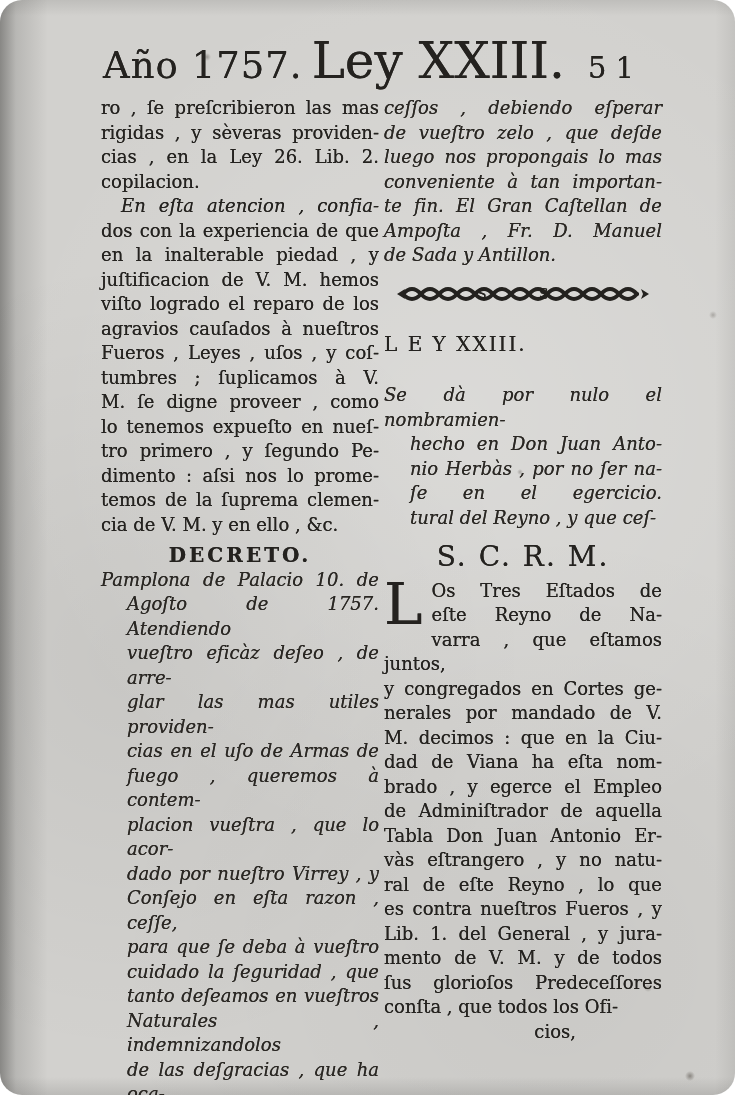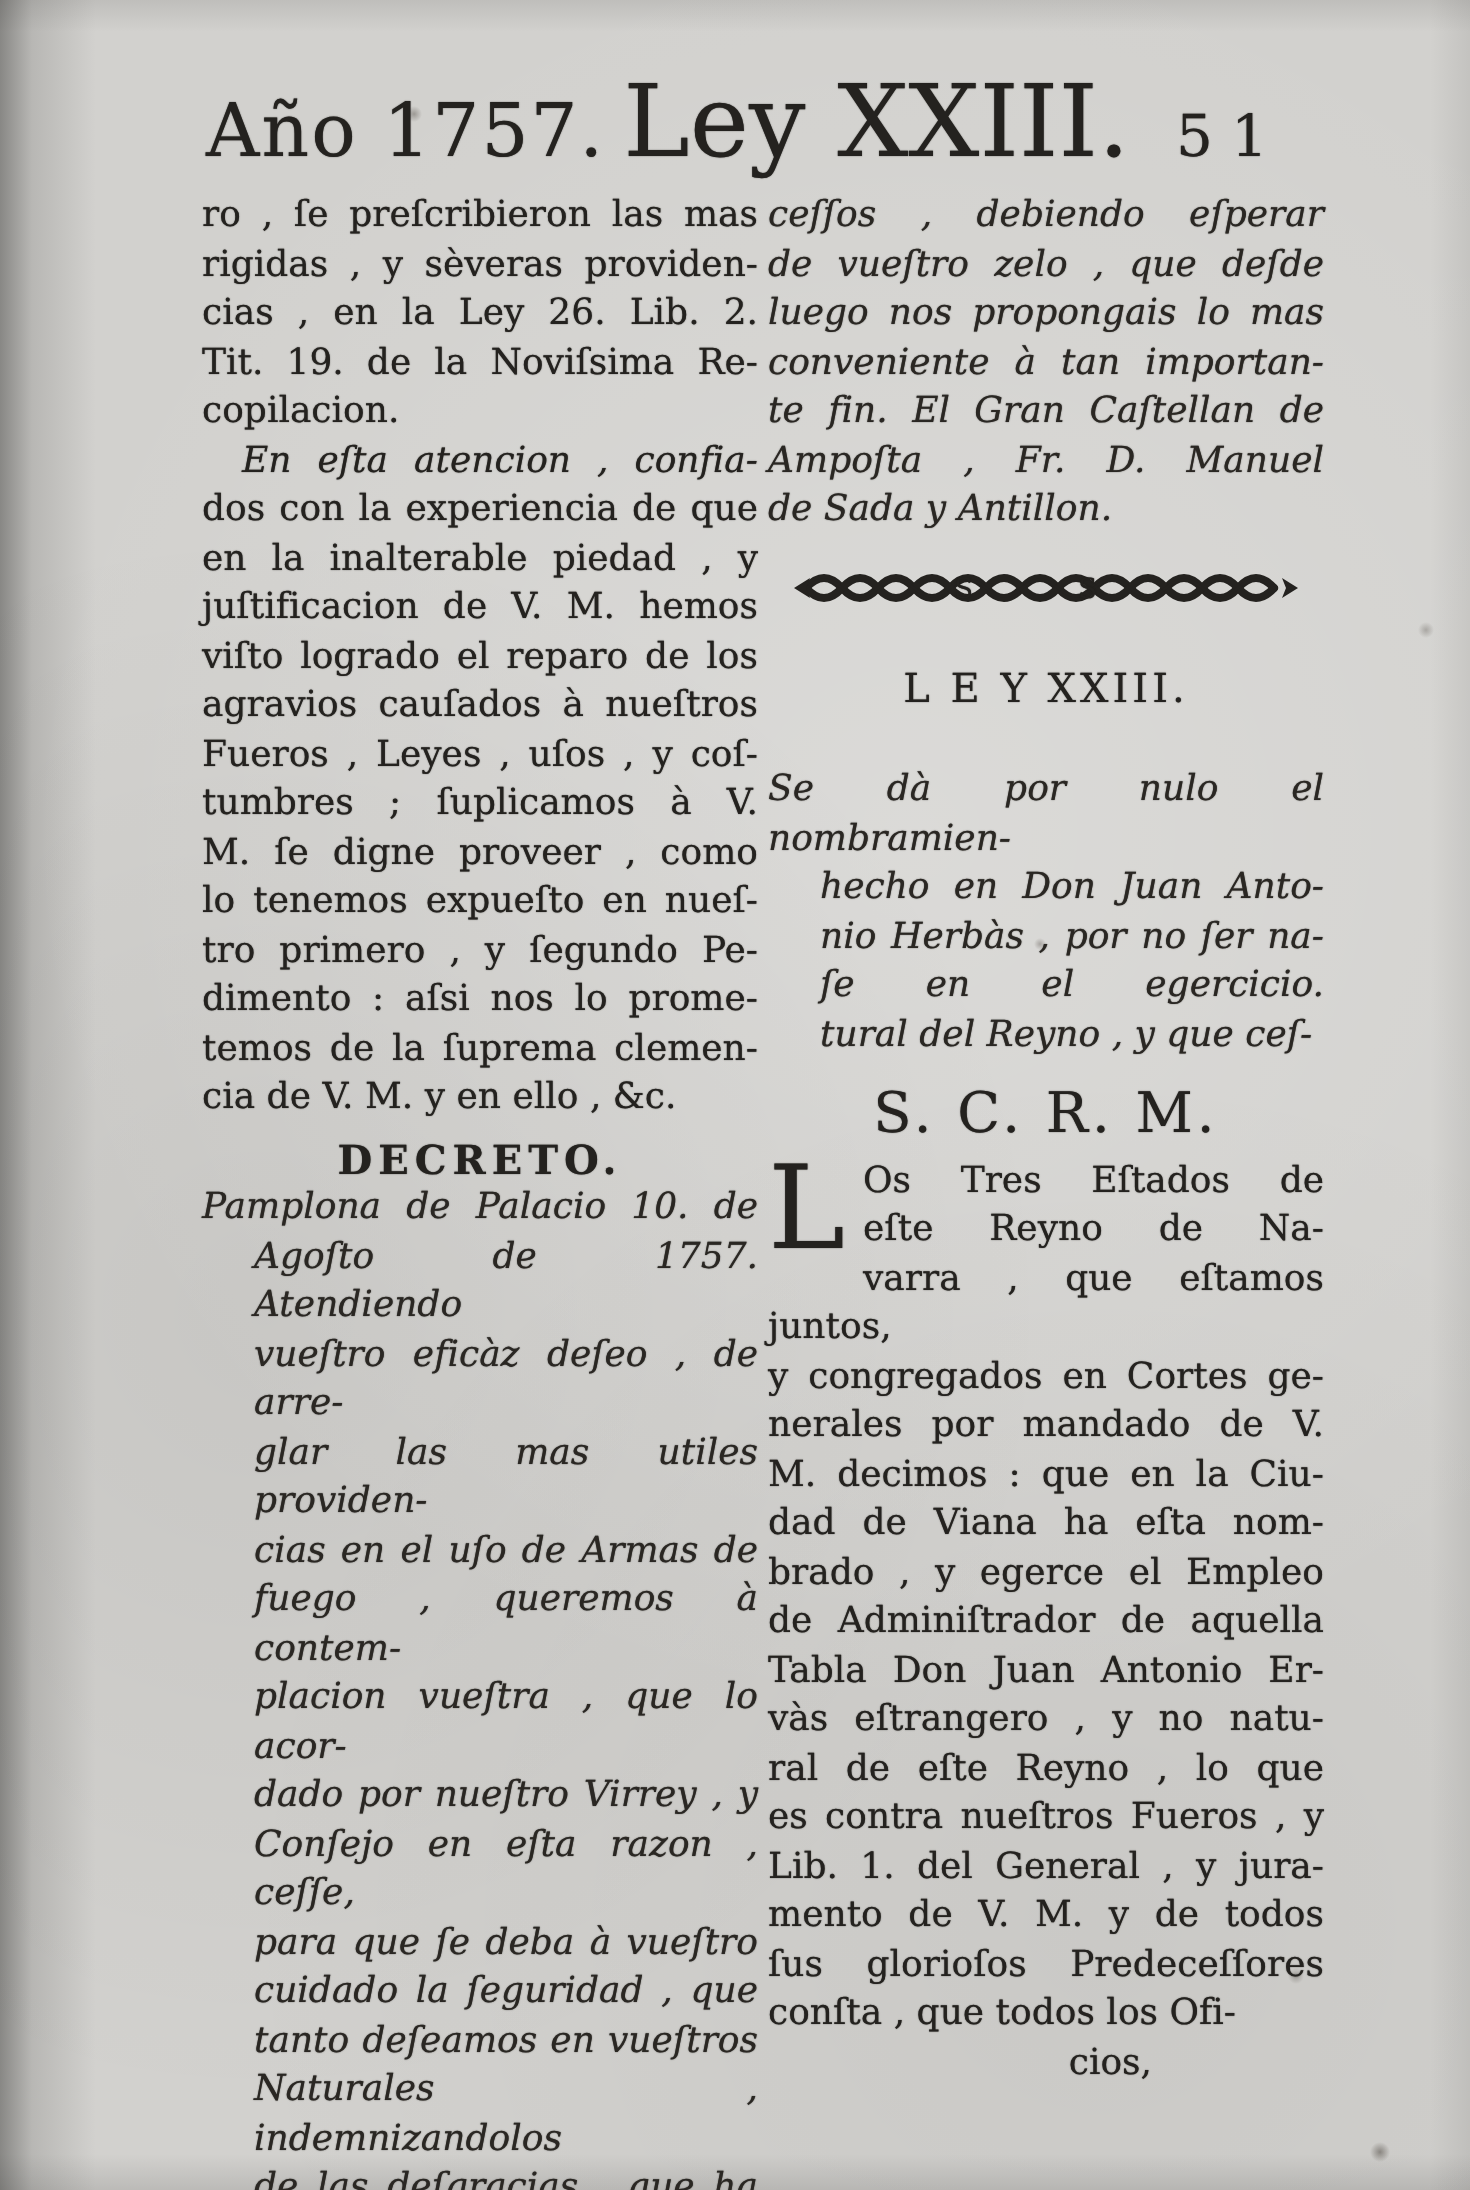--- a/index.html
+++ b/index.html
@@ -23,21 +23,21 @@
   }
   .texture{
     position:absolute;inset:0;pointer-events:none;
     background-image:
       radial-gradient(circle 3px at 690px 1076px, rgba(55,48,40,0.45), transparent 5px),
       radial-gradient(circle 2px at 648px 988px, rgba(55,48,40,0.30), transparent 4px),
       radial-gradient(circle 2px at 207px 57px, rgba(55,48,40,0.35), transparent 4px),
       radial-gradient(circle 2px at 713px 315px, rgba(55,48,40,0.28), transparent 4px),
       radial-gradient(circle 1px at 520px 472px, rgba(55,48,40,0.3), transparent 3px);
   }
-  .ink{ text-shadow:0 0 0.6px rgba(32,30,27,0.85); }
+  .ink{ text-shadow:0 0 0.6px rgba(32,30,27,0.85);border-radius:22px; }
 
   
   .header{
     position:absolute;top:32px;left:92px;width:562px;
     text-align:center;white-space:nowrap;
   }
   .header .anio{font-size:37px;letter-spacing:1px;}
   .header .ley{font-size:50px;margin-left:4px;}
   .header .pageno{font-size:29px;margin-left:18px;letter-spacing:9px;}
 
@@ -54,21 +54,21 @@
   .tl:last-child{text-align-last:left;}
   .ind .tl:first-child{text-indent:20px;font-style:italic;}
   .hang .tl:not(:first-child){padding-left:26px;}
   .italic{font-style:italic;color:#2a2723;}
 
   .h-decreto{
     text-align:center;font-size:20px;letter-spacing:3px;
     margin-top:6px;margin-bottom:0;font-weight:bold;
   }
   .h-ley{
-    text-align:center;font-size:20px;letter-spacing:2px;
+    font-size:20px;letter-spacing:2px;
     margin-top:28px;font-weight:normal;
   }
   .h-scrm{
     text-align:center;font-size:28px;letter-spacing:2px;
     margin-top:15px;margin-bottom:9px;font-weight:normal;
   }
   .summary{margin-top:27px;}
   .bodypar{margin-top:0px;}
   .dropcap{
     float:left;font-size:58px;line-height:46px;height:49px;
@@ -91,21 +91,20 @@
     <span class="anio">Año 1757.</span>
     <span class="ley">Ley XXIII.</span>
     <span class="pageno">51</span>
   </div>
 
   <div class="col col-left">
     <div class="p">
         <div class="tl">ro , ſe preſcribieron las mas</div>
         <div class="tl">rigidas , y sèveras providen-</div>
         <div class="tl">cias , en la Ley 26. Lib. 2.</div>
-        <div class="tl">Tit. 19. de la Noviſsima Re-</div>
         <div class="tl">copilacion.</div>
       </div>
     <div class="p ind">
         <div class="tl">En eſta atencion , confia-</div>
         <div class="tl">dos con la experiencia de que</div>
         <div class="tl">en la inalterable piedad , y</div>
         <div class="tl">juſtificacion de V. M. hemos</div>
         <div class="tl">viſto logrado el reparo de los</div>
         <div class="tl">agravios cauſados à nueſtros</div>
         <div class="tl">Fueros , Leyes , uſos , y coſ-</div>

